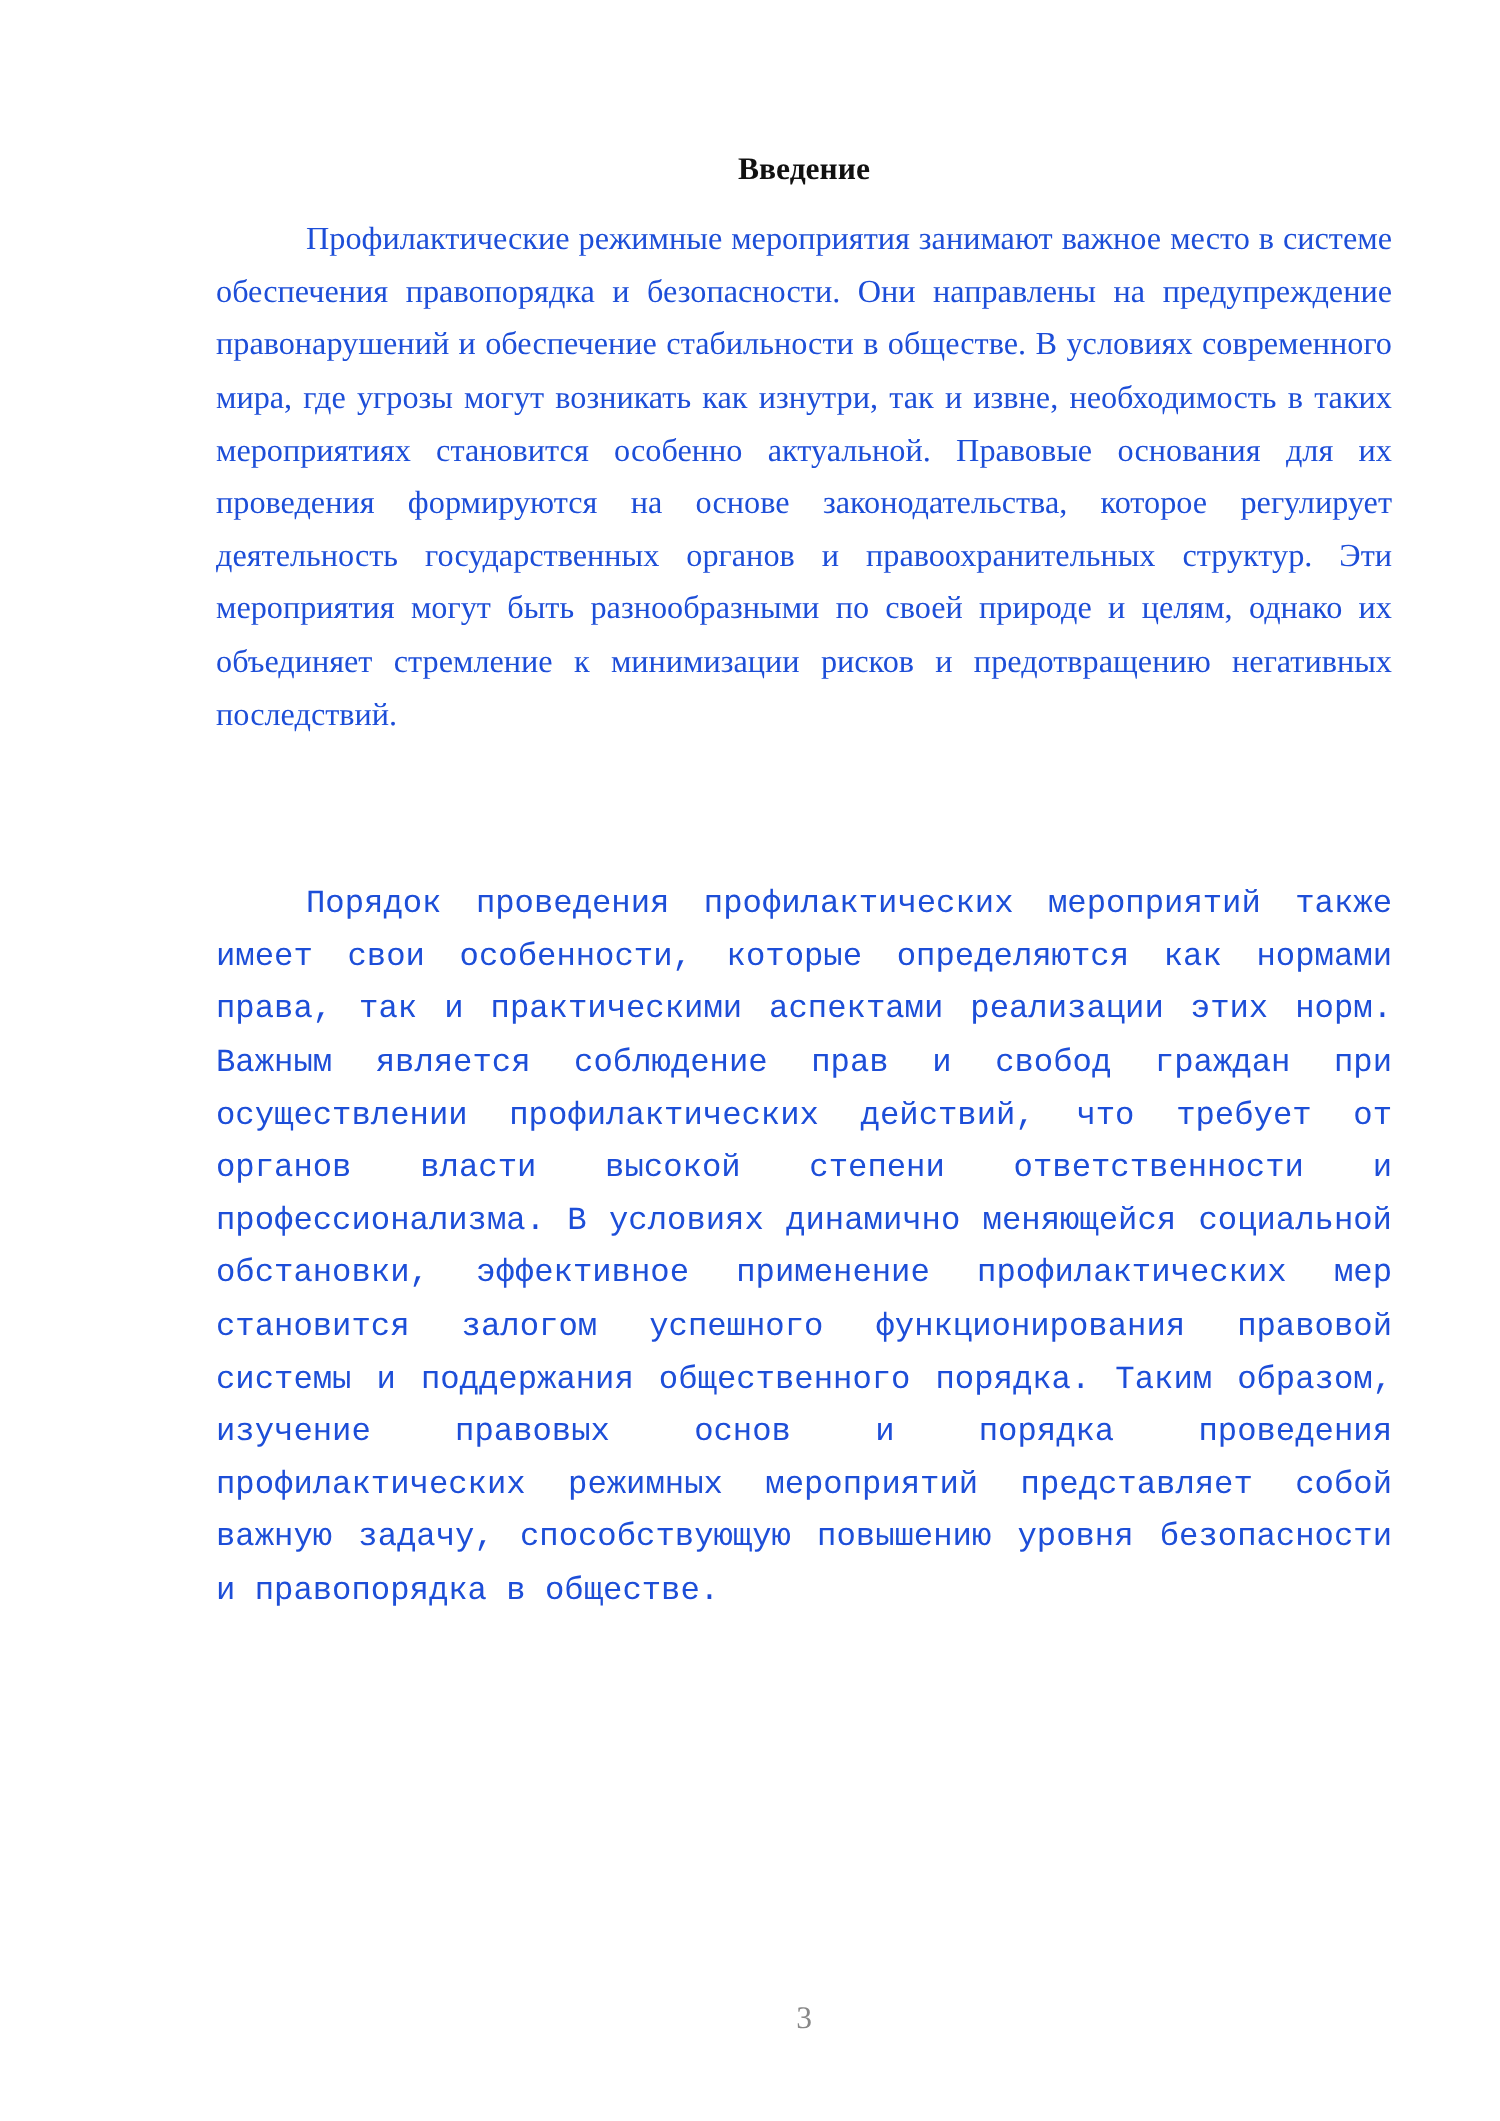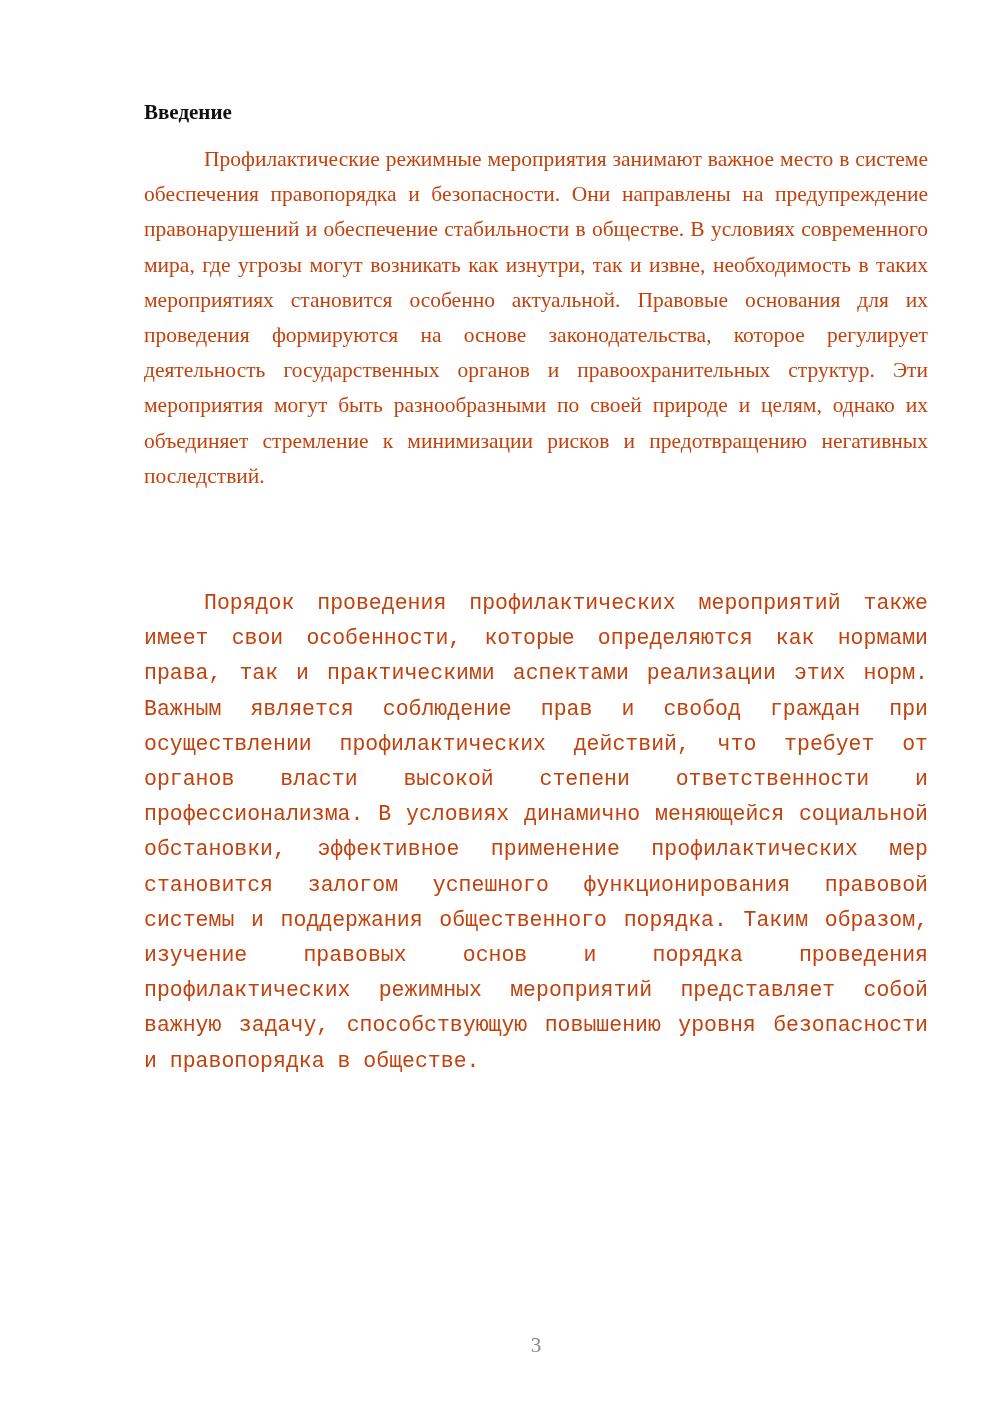--- a/index.html
+++ b/index.html
@@ -1,26 +1,26 @@
 <!DOCTYPE html>
 <html><head>
   <meta charset="utf-8">
   <style>
     html, body { margin: 0; padding: 0; background: #ffffff; }
     body { width: 1000px; height: 1414px; position: relative; overflow: hidden; }
     .page { position: absolute; left: 0; top: 0; width: 1000px; height: 1414px; background: #ffffff; }
     .title {
       position: absolute; top: 98px; left: 144px; width: 784px;
-      text-align: left; font-family: "Liberation Serif", serif;
+      text-align: center; font-family: "Liberation Serif", serif;
       font-weight: bold; font-size: 21px; color: #111; line-height: 28px;
     }
     .para {
       position: absolute; left: 144px; width: 784px;
       font-family: "Liberation Serif", serif; font-size: 21.5px;
-      line-height: 35.2px; color: #c2410c; text-align: justify;
+      line-height: 35.2px; color: #1d4ed8; text-align: justify;
       text-indent: 60px; margin: 0;
     }
     .p1 { top: 142px; }
     .p2 { top: 586px; font-family: Liberation Mono, monospace; }
     .page-number {
       position: absolute; top: 1333px; left: 0; width: 1072px; text-align: center;
       font-family: "Liberation Serif", serif; font-size: 21px; color: #888;
     }
   </style>
 </head>

